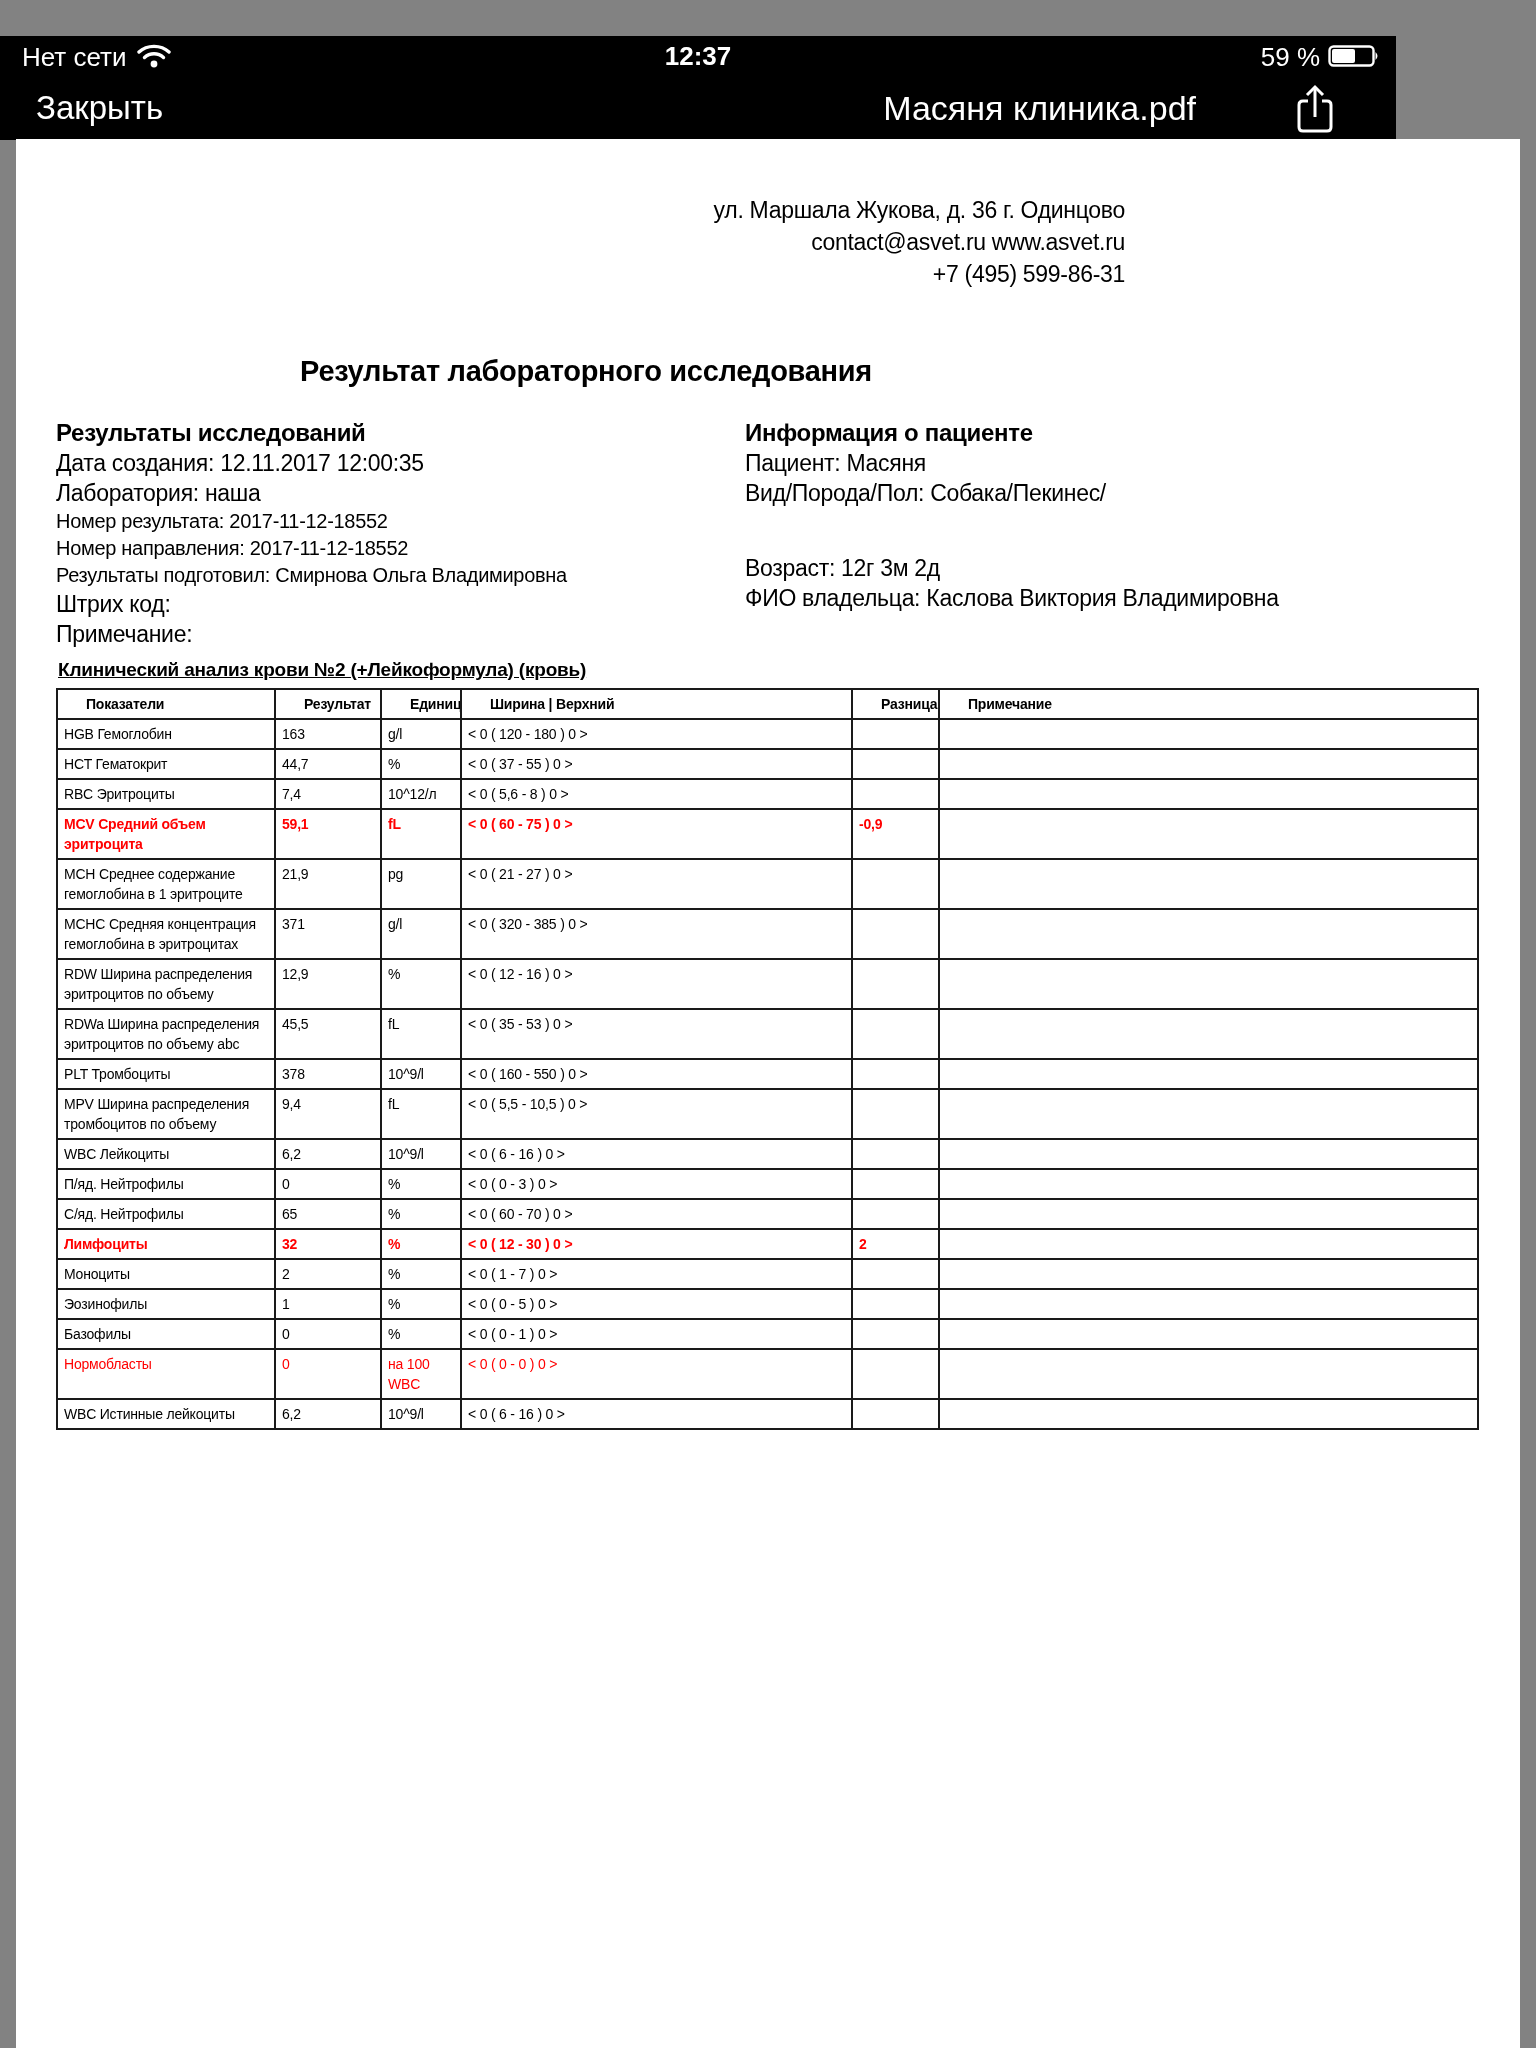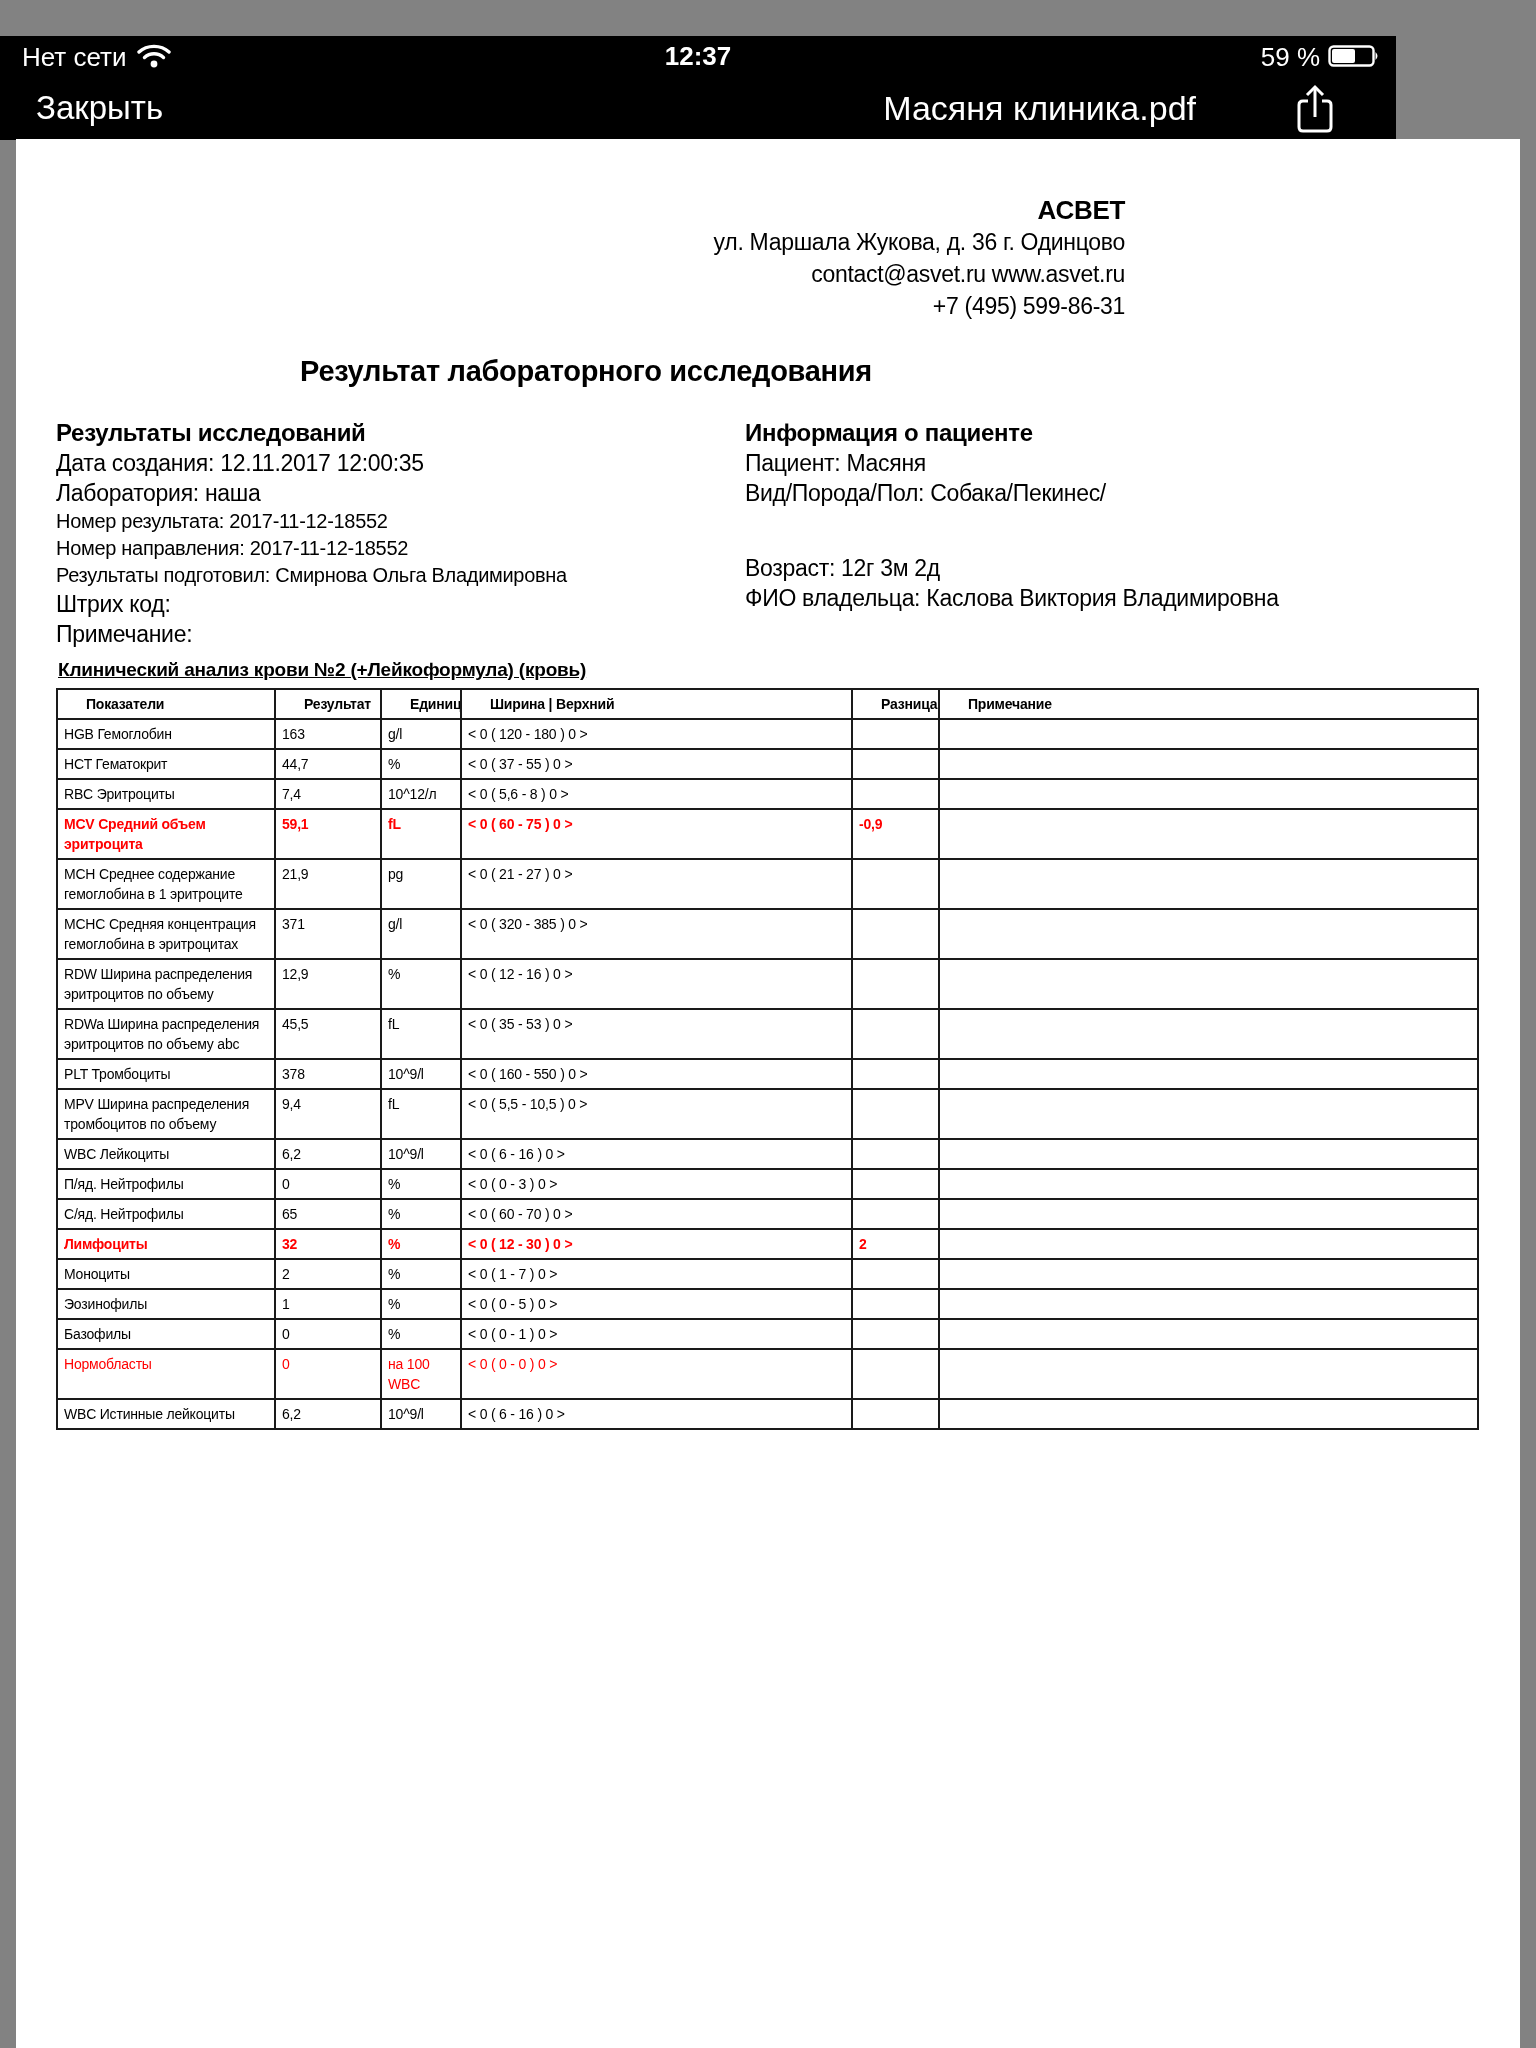--- a/index.html
+++ b/index.html
@@ -92,21 +92,20 @@
           <path d="M15 13 L23 5 L31 13" fill="none" stroke="#fff" stroke-width="3" stroke-linejoin="miter"></path>
         </svg>
       </span>
     </button>
   </div>
 </div>
 
 <div class="page">
 
   <div class="clinic">
-    <div class="clinic-name">АСВЕТ</div>
     <div>ул. Маршала Жукова, д. 36 г. Одинцово</div>
     <div>contact@asvet.ru www.asvet.ru</div>
     <div>+7 (495) 599-86-31</div>
   </div>
 
   <div class="doc-title">Результат лабораторного исследования</div>
 
   <div class="info-left">
     <div class="info-heading">Результаты исследований</div>
     <div>Дата создания: 12.11.2017 12:00:35</div>

